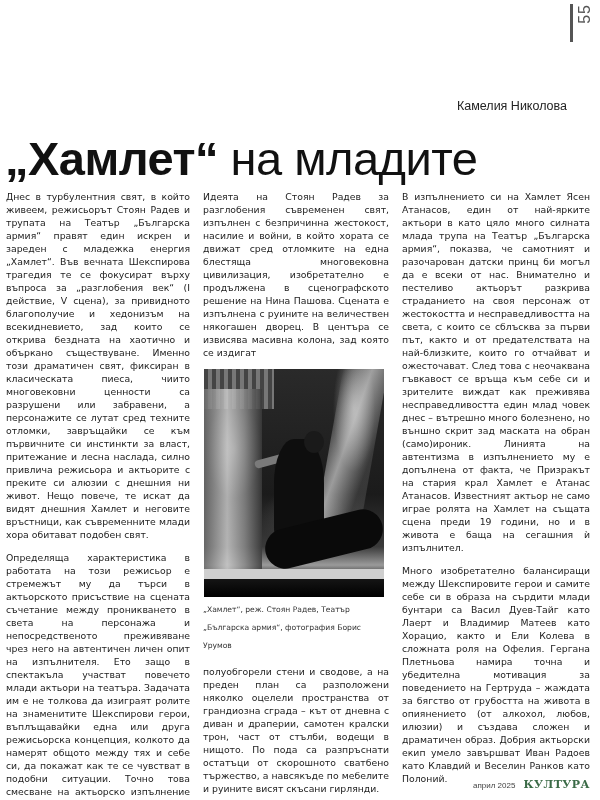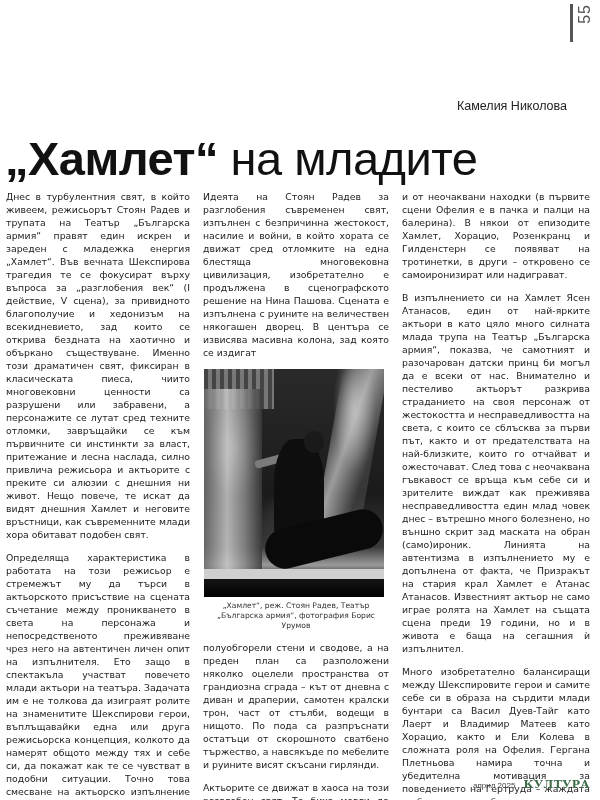--- a/index.html
+++ b/index.html
@@ -24,21 +24,21 @@
       linear-gradient(180deg,#2a2a2a 0%,#1b1b1b 55%,#3a3a3a 78%,#9a9a9a 86%,#151515 92%,#000 100%);
     overflow:hidden; }
   .photo .column { position:absolute; left:0; top:20px; width:58px; height:190px; background:linear-gradient(90deg,#6e6e6e,#c9c9c9 40%,#8a8a8a 70%,#3a3a3a); opacity:0.85; }
   .photo .capital { position:absolute; left:0; top:0; width:70px; height:40px; background:repeating-linear-gradient(90deg,#444 0 4px,#777 4px 8px); }
   .photo .curtain { position:absolute; right:10px; top:0; width:45px; height:160px; background:linear-gradient(100deg,rgba(255,255,255,0) 0%,rgba(210,210,210,0.7) 40%,rgba(120,120,120,0.3) 80%); transform:skewX(-10deg); }
   .photo .figure1 { position:absolute; left:70px; top:70px; width:50px; height:110px; background:#0e0e0e; border-radius:40% 40% 20% 20%; }
   .photo .head1 { position:absolute; left:100px; top:62px; width:20px; height:22px; background:#1a1a1a; border-radius:50%; }
   .photo .arm1 { position:absolute; left:50px; top:85px; width:55px; height:8px; background:#7a7a7a; transform:rotate(-15deg); border-radius:4px; }
   .photo .figure2 { position:absolute; left:60px; top:150px; width:120px; height:40px; background:#0a0a0a; transform:rotate(-14deg); border-radius:20px; }
   .photo .floor { position:absolute; left:0; bottom:18px; width:100%; height:10px; background:#cfcfcf; }
-  .caption { font-size:7.6px; line-height:10px; color:#333; margin:0 0 10px 0 !important; text-align:center; }
+  .caption { font-size:7.6px; line-height:18px; color:#333; margin:0 0 10px 0 !important; text-align:left; }
   .footer { position:absolute; right:10px; bottom:8px; white-space:nowrap; }
   .footer .date { font-family:"Liberation Sans", sans-serif; font-size:8px; color:#444; }
   .footer .brand { font-family:"DejaVu Serif", serif; font-weight:bold; font-size:11px; color:#3b6b47; letter-spacing:0.5px; margin-left:3px; }
 </style>
 </head>
 <body>
 
 <div class="page-num">
   <span>55</span>
 </div>
@@ -65,21 +65,20 @@
     <div class="head1"></div>
     <div class="figure2"></div>
     <div class="floor"></div>
   </div>
   <p class="caption">„Хамлет“, реж. Стоян Радев, Театър „Българска армия“, фотография Борис Урумов</p>
   <p>полуобгорели стени и сводове, а на преден план са разположени няколко оцелели пространства от грандиозна сграда – кът от дневна с диван и драперии, самотен кралски трон, част от стълби, водещи в нищото. По пода са разпръснати остатъци от скорошното сватбено тържество, а навсякъде по мебелите и руините висят скъсани гирлянди.</p>
   <p>Актьорите се движат в хаоса на този разглобен свят. Те биха могли да бъдат хора от всяко време – костюмите им са смесица от съвременни дрехи и елементи от различни епохи, както</p>
 </div>
 
 <div class="col col3">
-  <p>и от неочаквани находки (в първите сцени Офелия е в пачка и палци на балерина). В някои от епизодите Хамлет, Хорацио, Розенкранц и Гилденстерн се появяват на тротинетки, в други – откровено се самоиронизират или надиграват.</p>
   <p>В изпълнението си на Хамлет Ясен Атанасов, един от най-ярките актьори в като цяло много силната млада трупа на Театър „Българска армия“, показва, че самотният и разочарован датски принц би могъл да е всеки от нас. Внимателно и пестеливо актьорът разкрива страданието на своя персонаж от жестокостта и несправедливостта на света, с които се сблъсква за първи път, както и от предателствата на най-близките, които го отчайват и ожесточават. След това с неочаквана гъвкавост се връща към себе си и зрителите виждат как преживява несправедливостта един млад човек днес – вътрешно много болезнено, но външно скрит зад маската на обран (само)ироник. Линията на автентизма в изпълнението му е допълнена от факта, че Призракът на стария крал Хамлет е Атанас Атанасов. Известният актьор не само играе ролята на Хамлет на същата сцена преди 19 години, но и в живота е баща на сегашния ѝ изпълнител.</p>
   <p>Много изобретателно балансиращи между Шекспировите герои и самите себе си в образа на сърдити млади бунтари са Васил Дуев-Тайг като Лаерт и Владимир Матеев като Хорацио, както и Ели Колева в сложната роля на Офелия. Гергана Плетньова намира точна и убедителна мотивация за поведението на Гертруда – жаждата за бягство от грубостта на живота в опиянението (от алкохол, любов, илюзии) и създава сложен и драматичен образ. Добрия актьорски екип умело завършват Иван Радоев като Клавдий и Веселин Ранков като Полоний.</p>
 
 </div>
 
 <div class="footer">
   <span class="date">април 2025</span>
   <span class="brand">КУЛТУРА</span>
 </div>
 

